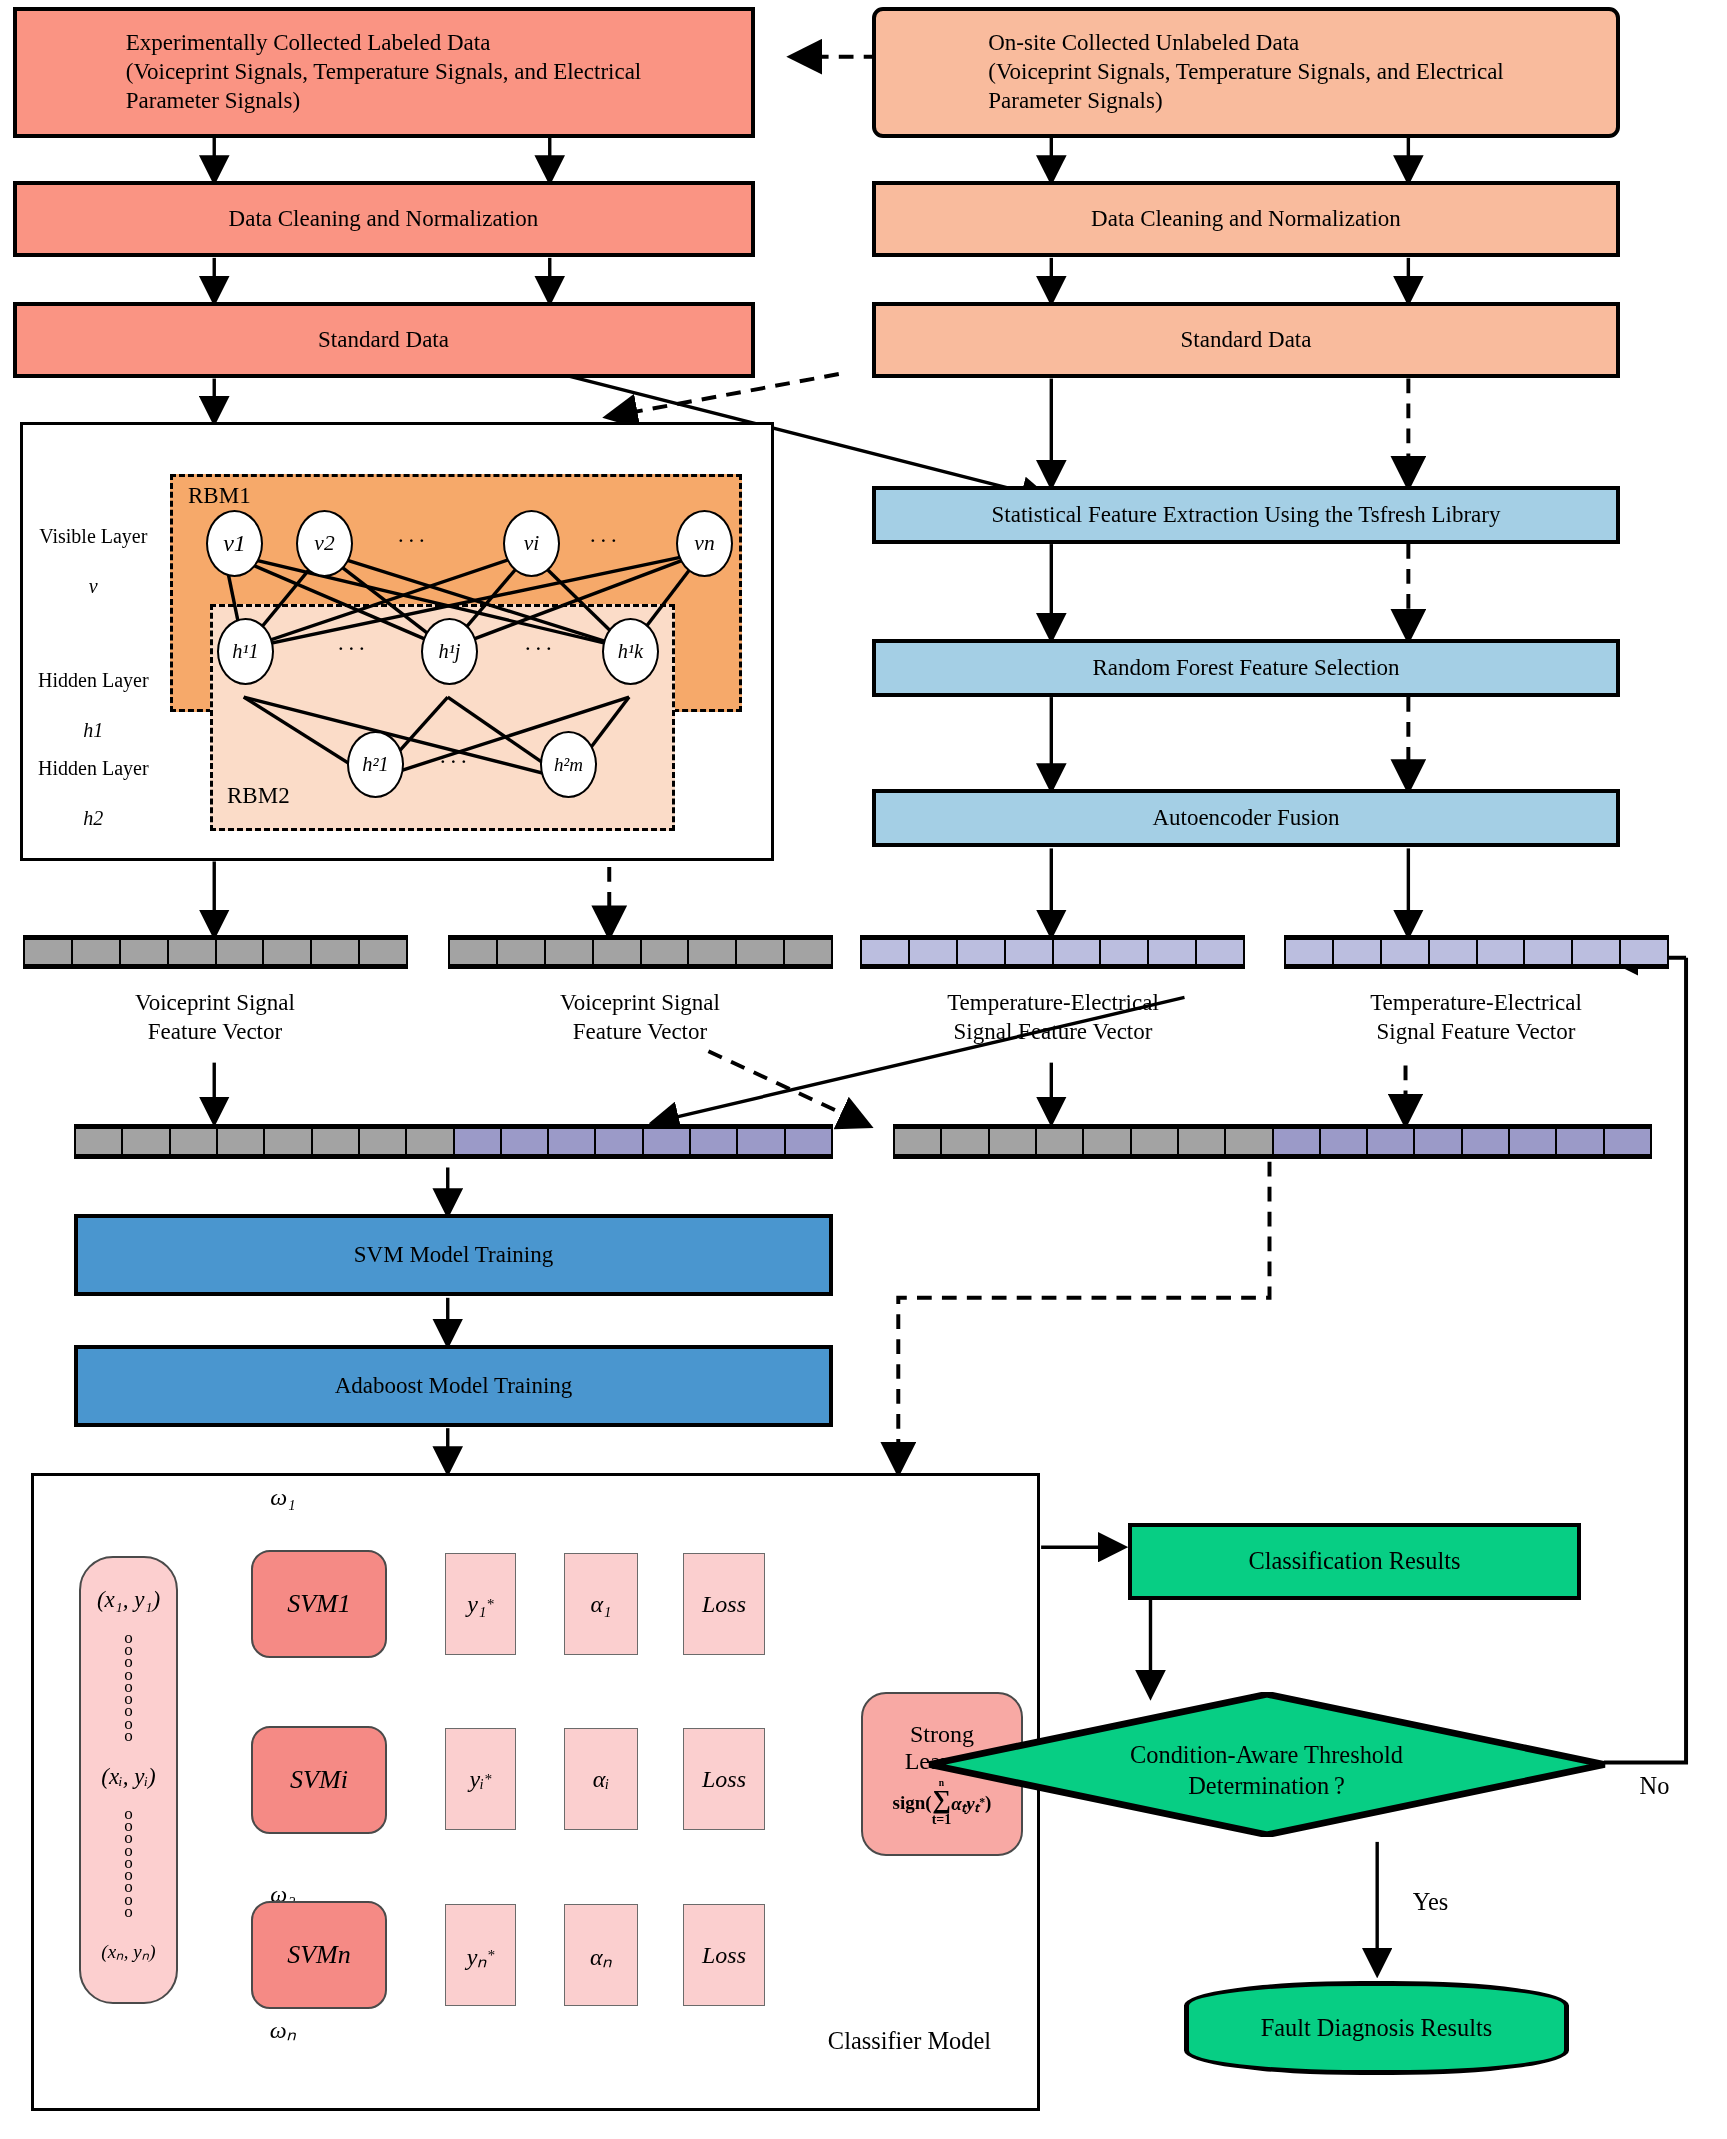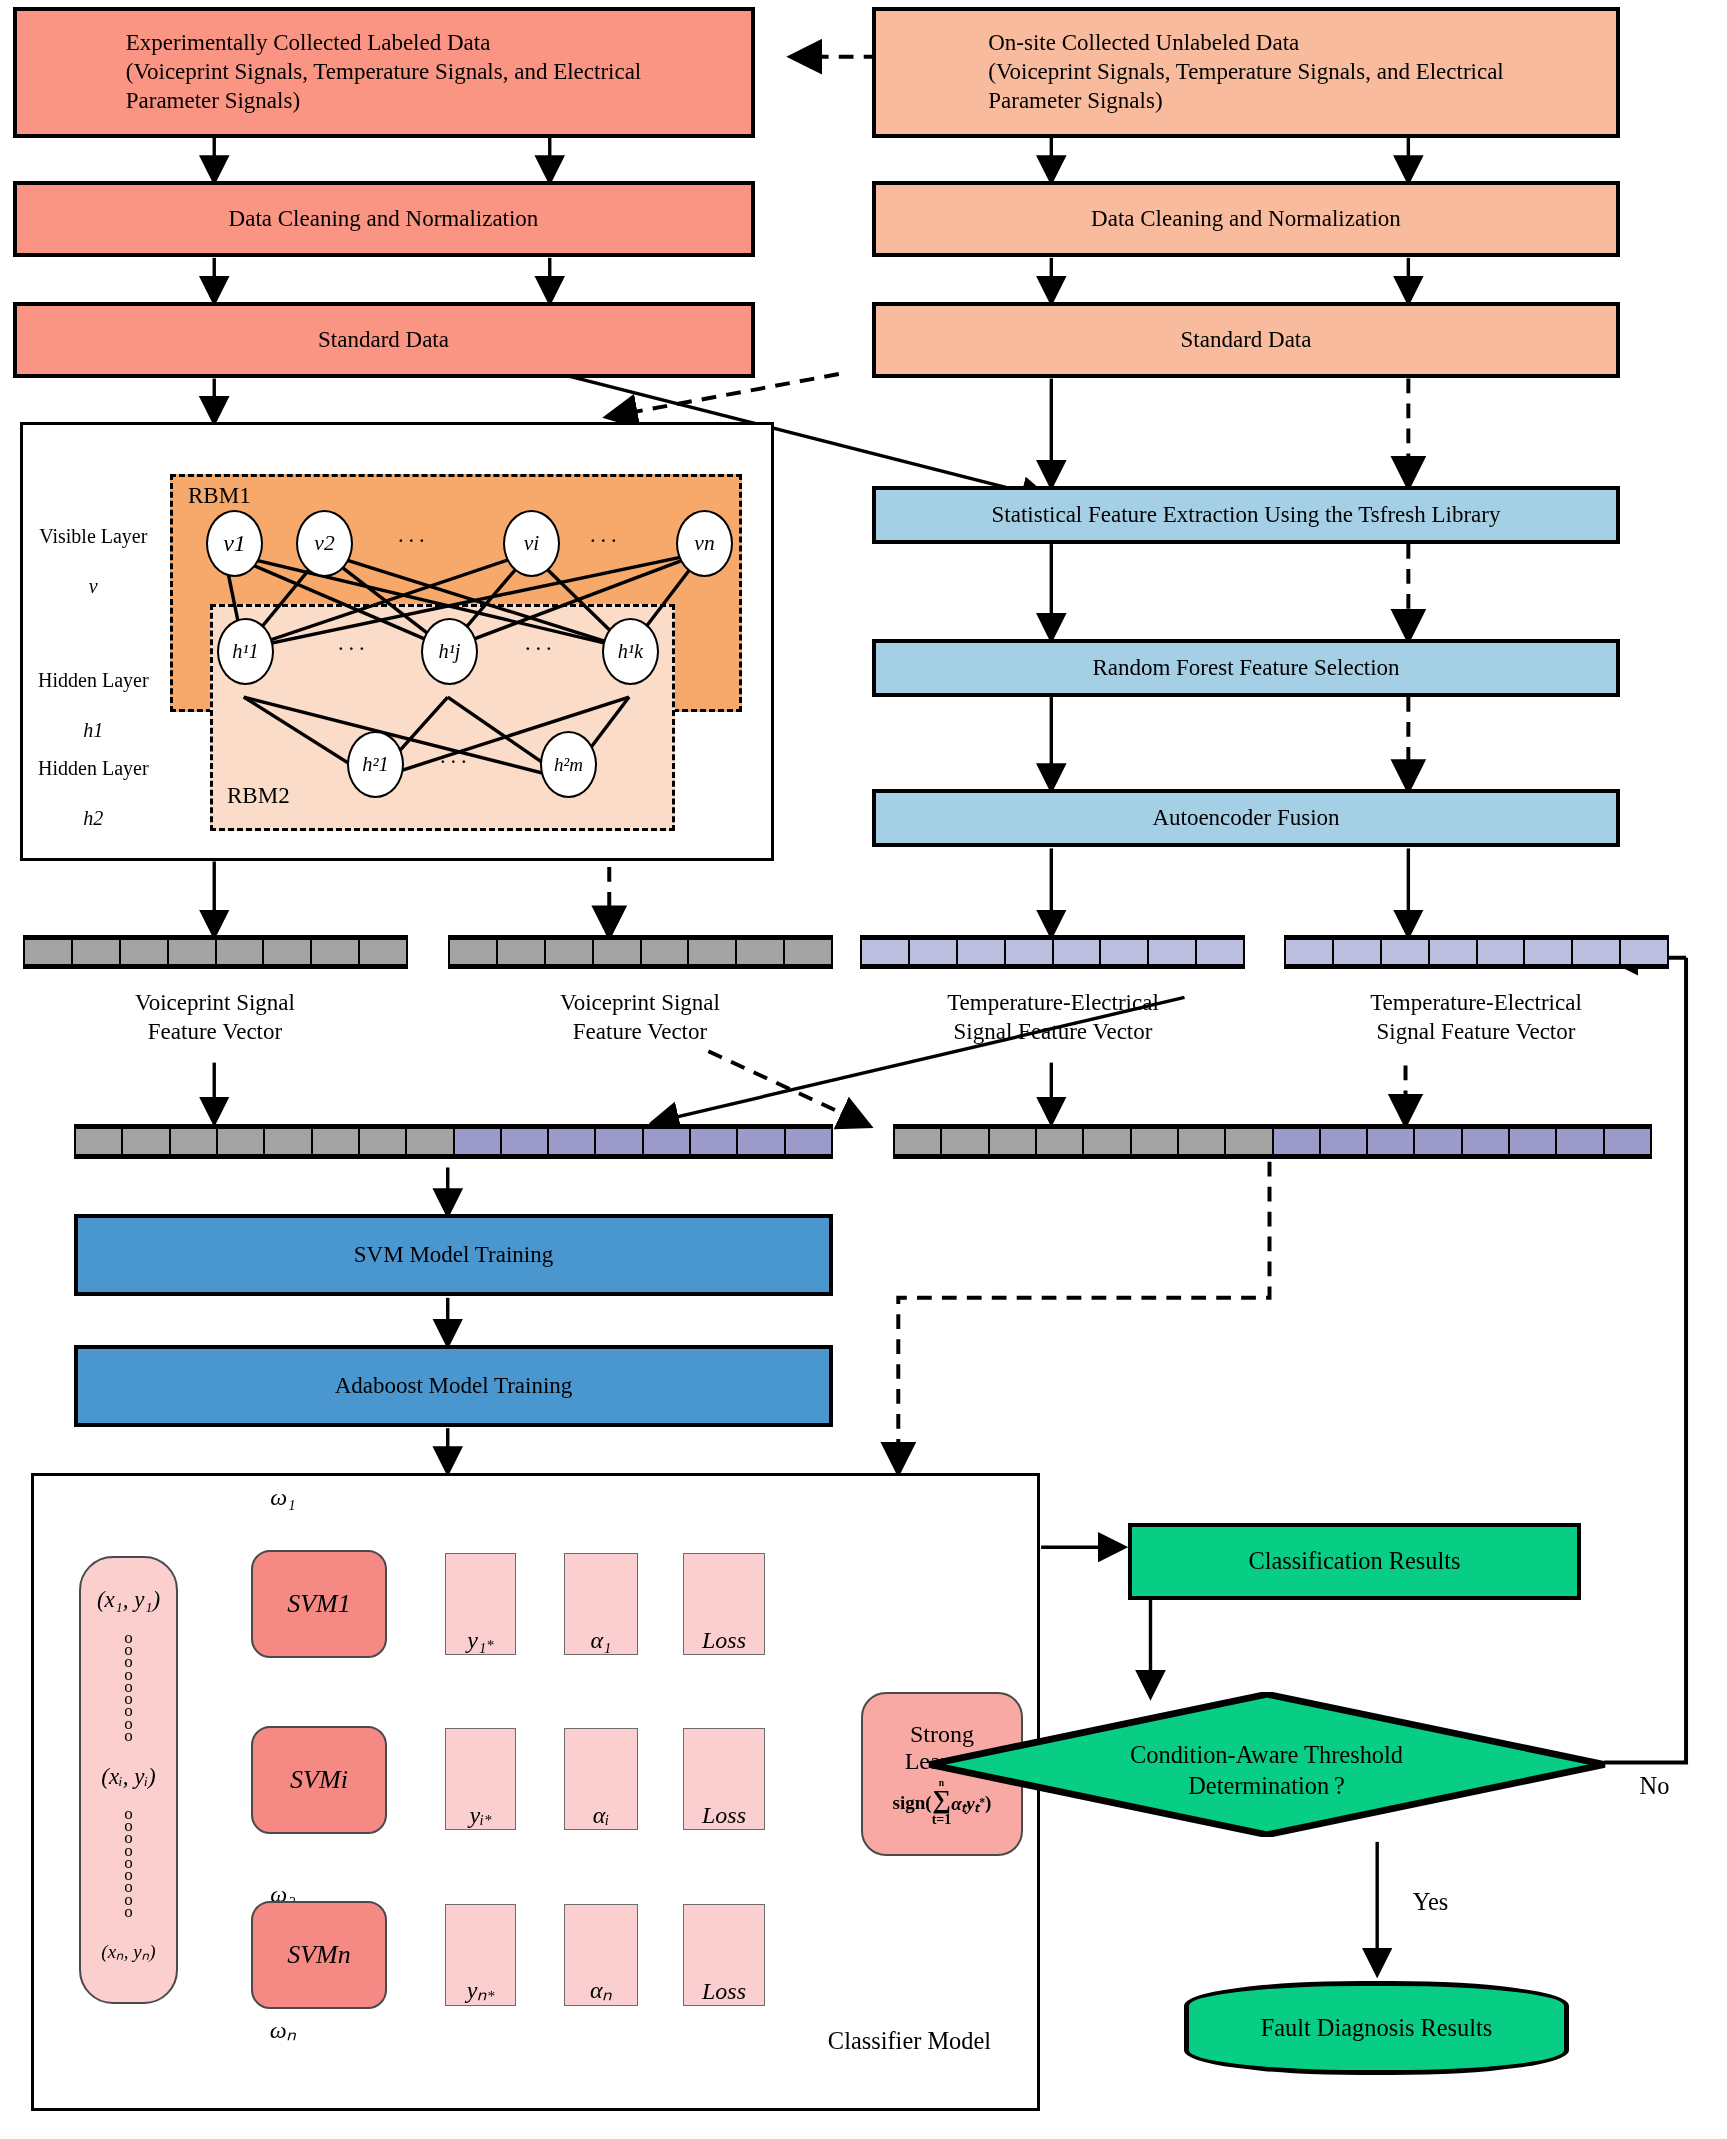--- a/index.html
+++ b/index.html
@@ -39,21 +39,21 @@
         font-family:"Liberation Serif",serif;font-style:italic;}
   .dots{position:absolute;font-size:23px;letter-spacing:2.8px;color:#000;}
 
   
   .stack{position:absolute;background:#FCCFCF;border:2.8px solid #4a4a4a;
          border-radius:34px;box-sizing:border-box;}
   .svmnode{position:absolute;background:#F58A85;border:2.8px solid #4a4a4a;
            border-radius:19px;box-sizing:border-box;display:flex;align-items:center;
            justify-content:center;font-family:"Liberation Serif",serif;font-style:italic;}
   .pinkcell{position:absolute;background:#FBCFCF;border:1.7px solid #6b6b6b;
-            box-sizing:border-box;display:flex;align-items:flex-end;justify-content:center;
+            box-sizing:border-box;display:flex;align-items:center;justify-content:center;
             font-family:"Liberation Serif",serif;font-style:italic;}
   .strong{position:absolute;background:#F8A9A4;border:2.8px solid #4a4a4a;border-radius:25px;
           box-sizing:border-box;display:flex;flex-direction:column;align-items:center;
           justify-content:center;font-family:"Liberation Serif",serif;}
   .sample{position:absolute;font-family:"Liberation Serif",serif;font-style:italic;
           text-align:center;}
   .vdots{position:absolute;text-align:center;font-size:17px;line-height:0.72;color:#000;}
 
   .diamond{position:absolute;}
   .term{position:absolute;background:#07CE84;border:5.1px solid #000;
@@ -170,21 +170,21 @@
       <path d="M1085,3395 L1085,3425"></path>
     </g>
   </svg>
 
   <div class="box salmon" style="left:12.5px;top:6.8px;width:742px;height:131px;font-size:23px;padding:0 8px;">
     <span style="white-space:pre-line;">Experimentally Collected Labeled Data
 (Voiceprint Signals, Temperature Signals, and Electrical
 Parameter Signals)</span>
   </div>
 
-  <div class="box peach" style="left:872px;top:6.8px;width:748px;height:131px;font-size:23px;padding:0 8px;">
+  <div class="box peach" style="left:872px;top:6.8px;width:748px;height:131px;font-size:23px;padding:0 8px;border-radius:11px;">
     <span style="white-space:pre-line;">On-site Collected Unlabeled Data
 (Voiceprint Signals, Temperature Signals, and Electrical
 Parameter Signals)</span>
   </div>
 
   <div class="box salmon" style="left:12.5px;top:181px;width:742px;height:76px;font-size:23px;">
     <span>Data Cleaning and Normalization</span>
   </div>
 
   <div class="box peach" style="left:872px;top:181px;width:748px;height:76px;font-size:23px;">

